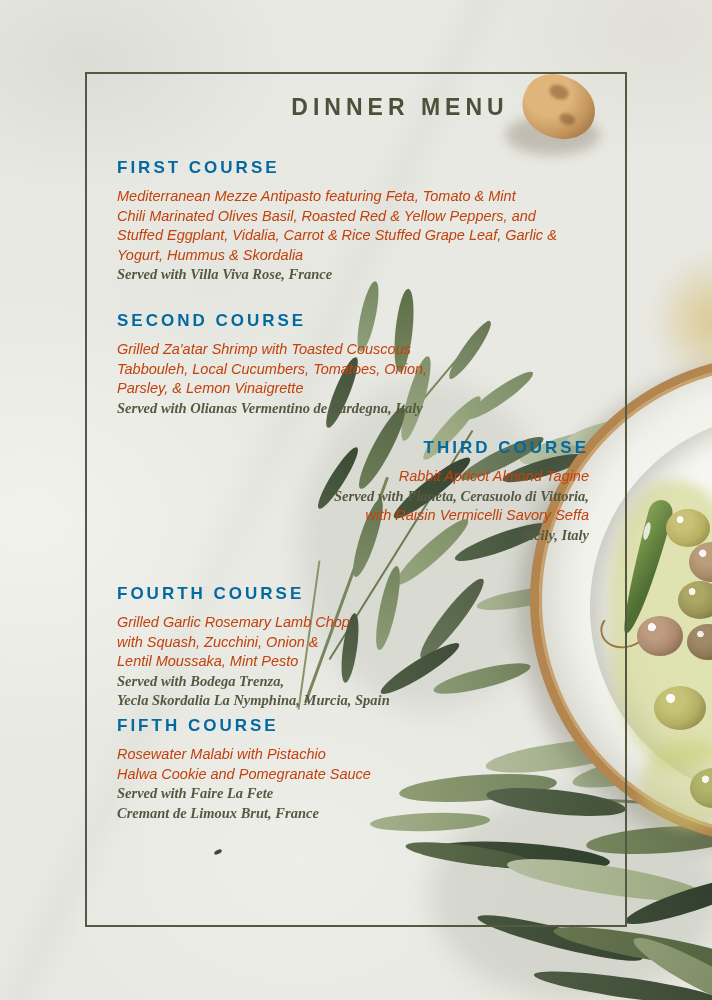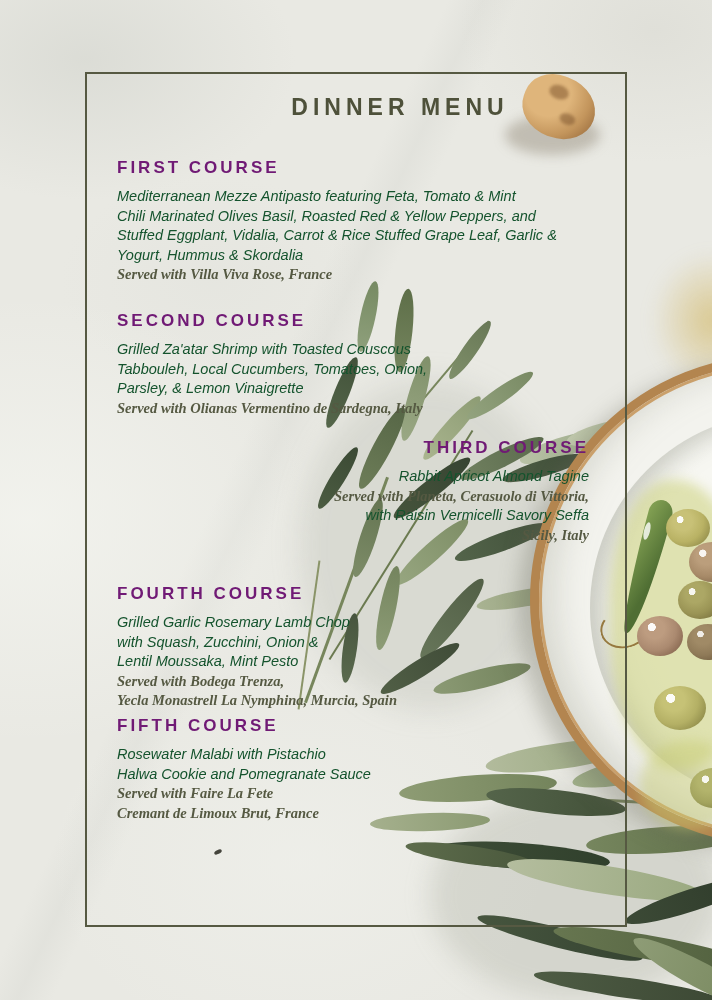--- a/index.html
+++ b/index.html
@@ -15,22 +15,22 @@
       radial-gradient(ellipse 360px 280px at 42% 86%, rgba(241,242,237,.55), transparent 70%),
       radial-gradient(ellipse 220px 150px at 30% 28%, rgba(224,225,219,.4), transparent 70%),
       linear-gradient(115deg, transparent 38%, rgba(201,203,197,.22) 41%, transparent 44%);}
   .leaf{position:absolute;border-radius:50%;}
   .stem{position:absolute;}
   .soft{filter:blur(6px);}
   .olive{position:absolute;border-radius:50%;}
   .txtcol{position:absolute;left:117px;width:472px;}
   .title{position:absolute;left:85px;top:94px;width:630px;text-align:center;
     font-size:23px;font-weight:700;letter-spacing:5px;color:#4e513a;}
-  .course h2{margin:0 0 9px 0;font-size:17px;font-weight:700;letter-spacing:3px;color:#701a75;}
-  .dl{margin:0;font-size:14.5px;line-height:19.5px;font-style:italic;color:#14532d;}
+  .course h2{margin:0 0 9px 0;font-size:17px;font-weight:700;letter-spacing:3px;color:#0369a1;}
+  .dl{margin:0;font-size:14.5px;line-height:19.5px;font-style:italic;color:#c2410c;}
   .pairing{font-weight:700;color:#555942;font-family:Liberation Serif, serif;}
   .border-frame{position:absolute;left:85px;top:72px;width:542px;height:855px;
     box-sizing:border-box;border:2px solid #565942;}
 </style>
 </head>
 <body>
 
 <div class="pg">
 
   <div class="abs marble"></div>
@@ -157,21 +157,21 @@
     <p class="dl">with Raisin Vermicelli Savory Seffa</p>
     <p class="dl pairing">Sicily, Italy</p>
   </div>
 
   <div class="txtcol course" style="top:584px;">
     <h2>FOURTH COURSE</h2>
     <p class="dl">Grilled Garlic Rosemary Lamb Chop</p>
     <p class="dl">with Squash, Zucchini, Onion &amp;</p>
     <p class="dl">Lentil Moussaka, Mint Pesto</p>
     <p class="dl pairing">Served with Bodega Trenza,</p>
-    <p class="dl pairing">Yecla Monastrell La Nymphina, Murcia, Spain</p>
+    <p class="dl pairing">Yecla Skordalia La Nymphina, Murcia, Spain</p>
   </div>
 
   <div class="txtcol course" style="top:716px;">
     <h2>FIFTH COURSE</h2>
     <p class="dl">Rosewater Malabi with Pistachio</p>
     <p class="dl">Halwa Cookie and Pomegranate Sauce</p>
     <p class="dl pairing">Served with Faire La Fete</p>
     <p class="dl pairing">Cremant de Limoux Brut, France</p>
   </div>
 

